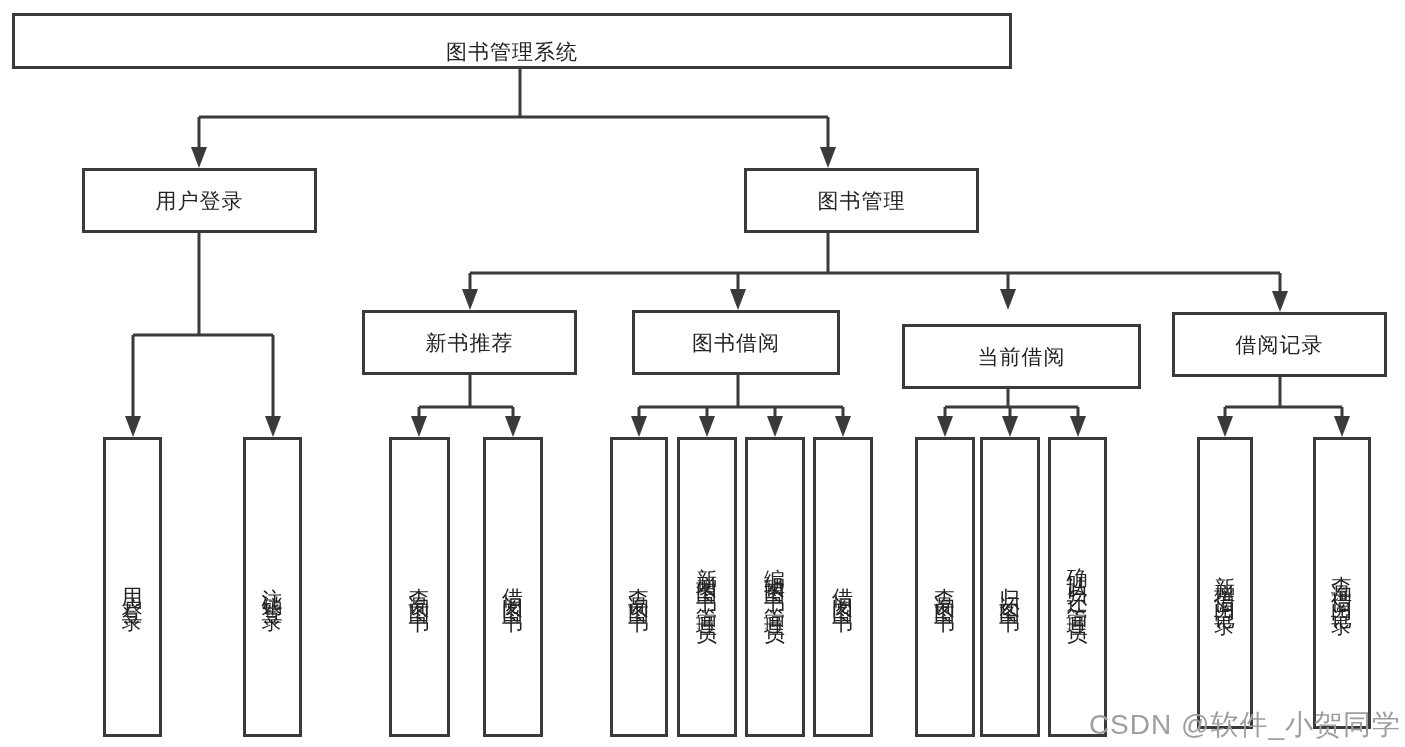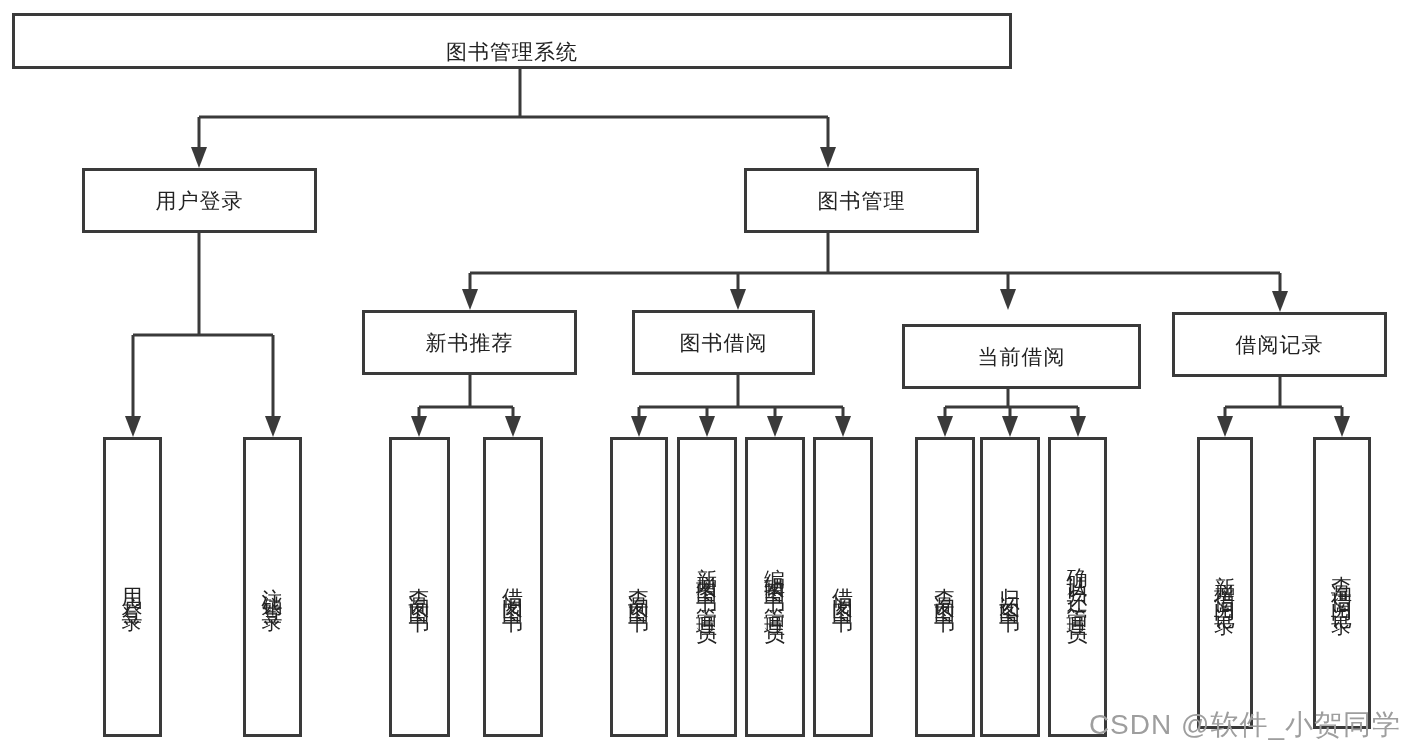--- a/index.html
+++ b/index.html
@@ -86,21 +86,21 @@
   <div class="node" style="left:82px; top:168px; width:235px; height:65px;">
     <span>用户登录</span>
   </div>
   <div class="node" style="left:712px; top:168px; width:235px; height:65px;margin-left:32px;">
     <span>图书管理</span>
   </div>
 
   <div class="node" style="left:362px; top:310px; width:215px; height:65px;">
     <span>新书推荐</span>
   </div>
-  <div class="node" style="left:632px; top:310px; width:183px; height:65px;">
+  <div class="node" style="left:632px; top:310px; width:208px; height:65px;">
     <span>图书借阅</span>
   </div>
   <div class="node" style="left:902px; top:324px; width:239px; height:65px;">
     <span>当前借阅</span>
   </div>
   <div class="node" style="left:1172px; top:312px; width:215px; height:65px;">
     <span>借阅记录</span>
   </div>
 
   <div class="node leaf" style="left:103px; top:437px; width:59px; height:300px;">

